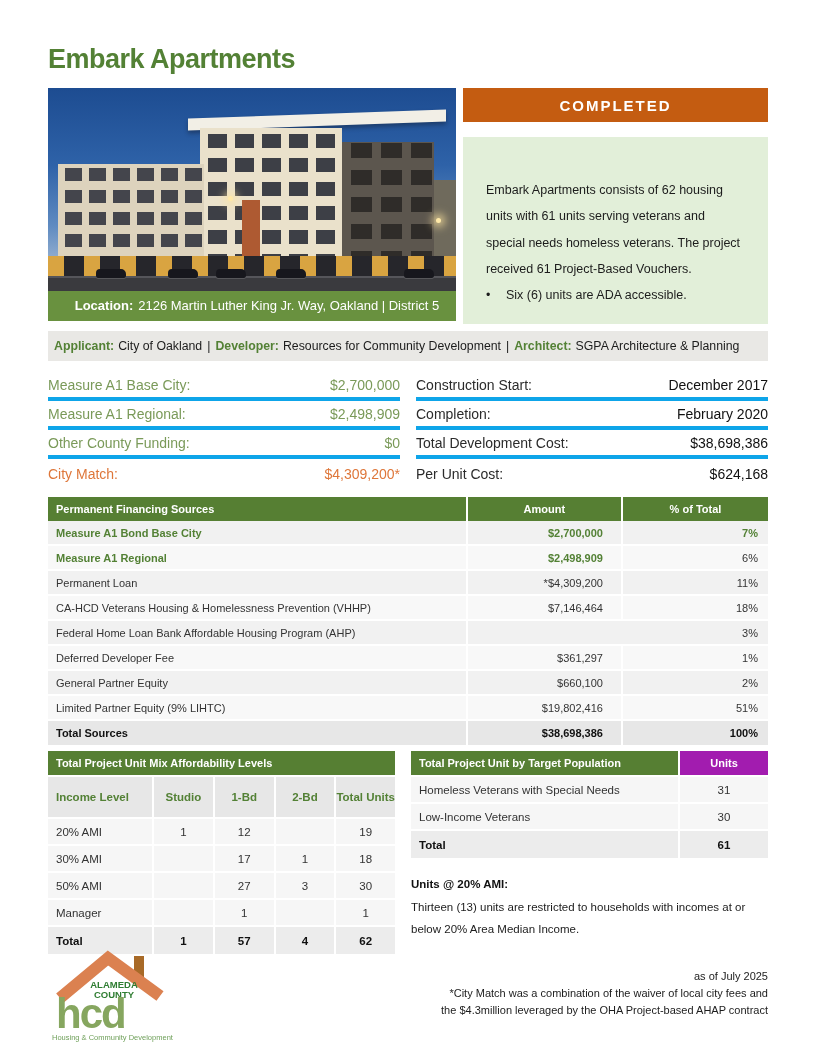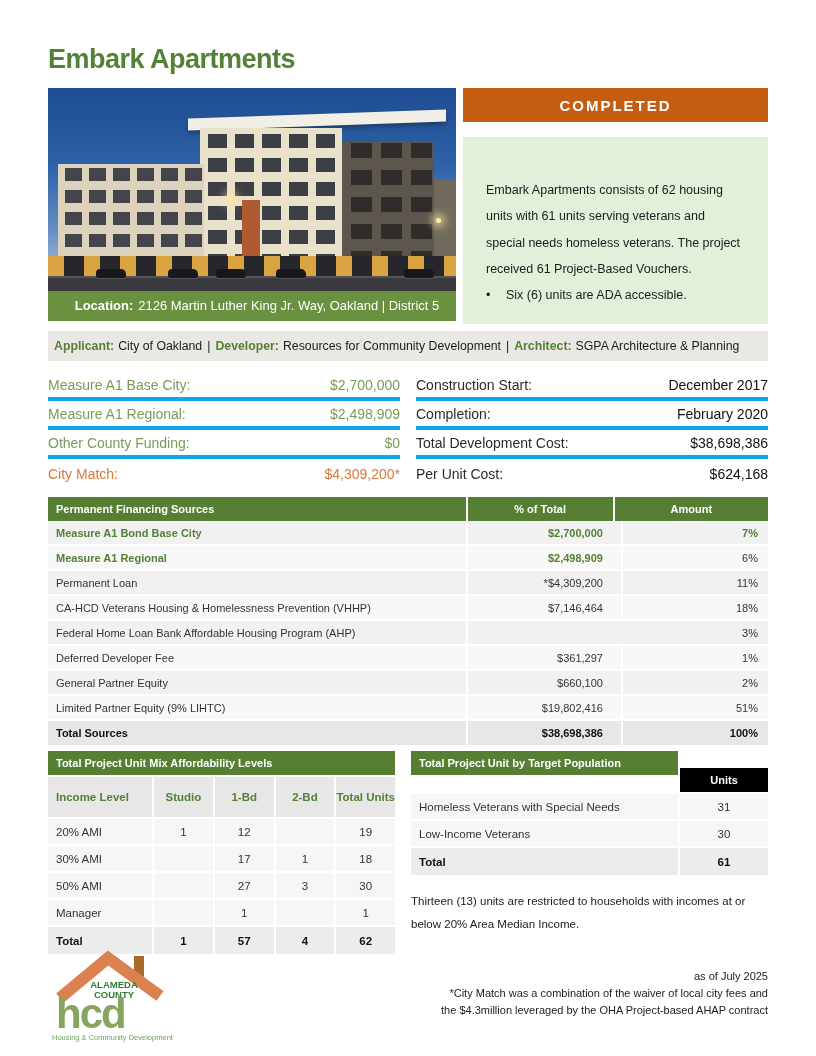--- a/index.html
+++ b/index.html
@@ -91,22 +91,22 @@
   .mc { font-size:11.5px; background:#f6f6f6; display:flex; align-items:center; justify-content:center; color:#333; }
   .mc1 { flex:0 0 30%; justify-content:flex-start; padding-left:8px; }
   .mcn { flex:1; }
   .mix-head .mc { background:#e7e7e7; color:#538135; font-weight:bold; height:40px; text-align:center; line-height:1.3; }
   .mix-body .mc { height:25px; }
   .mix-row.total .mc { background:#ececec; color:#111; font-weight:bold; height:27px; }
 
   .pop { width:357px; }
   .pop-title { display:flex; gap:2px; }
   .pop-title .t1 { flex:1; }
-  .pop-title .t2 { flex:0 0 88px; background:#000000; color:#fff; font-weight:bold; font-size:11px;
-    height:24px; display:flex; align-items:center; justify-content:center;margin-top:17px; }
+  .pop-title .t2 { flex:0 0 88px; background:#a21caf; color:#fff; font-weight:bold; font-size:11px;
+    height:24px; display:flex; align-items:center; justify-content:center; }
   .pop-row { display:flex; gap:2px; margin-top:2px; }
   .pc1 { flex:1; background:#f6f6f6; font-size:11.5px; color:#333; height:25px; display:flex; align-items:center; padding-left:8px; }
   .pc2 { flex:0 0 88px; background:#f6f6f6; font-size:11.5px; color:#333; height:25px; display:flex; align-items:center; justify-content:center; }
   .pop-row.total .pc1, .pop-row.total .pc2 { background:#ececec; color:#111; font-weight:bold; height:27px; }
 
   .ami-note { margin-top:15px; width:352px; font-size:11.5px; color:#1c1c1c; line-height:1.95; }
   .ami-note .ami-head { font-weight:bold; color:#111; }
 
   
   .footer { position:absolute; top:946px; left:48px; right:48px; display:flex; justify-content:space-between; align-items:flex-start; }
@@ -203,22 +203,22 @@
         <div class="sum-row">
           <span class="s-lbl">Per Unit Cost:</span>
           <span class="s-val">$624,168</span>
         </div>
       </div>
     </div>
 
     <div class="fin-table">
       <div class="fin-row fin-head">
         <div class="fc fc1">Permanent Financing Sources</div>
+        <div class="fc fc2">Amount</div>
         <div class="fc fc3">% of Total</div>
-        <div class="fc fc2">Amount</div>
       </div>
       <div class="fin-body">
         <div class="fin-row green alt">
           <div class="fc fc1">Measure A1 Bond Base City</div>
           <div class="fc fc2">$2,700,000</div>
           <div class="fc fc3">7%</div>
         </div>
         <div class="fin-row green">
           <div class="fc fc1">Measure A1 Regional</div>
           <div class="fc fc2">$2,498,909</div>
@@ -324,20 +324,21 @@
           <div class="pop-row">
             <div class="pc1">Low-Income Veterans</div>
             <div class="pc2">30</div>
           </div>
           <div class="pop-row total">
             <div class="pc1">Total</div>
             <div class="pc2">61</div>
           </div>
         </div>
         <div class="ami-note">
+          <div class="ami-head">Units @ 20% AMI:</div>
           <div>Thirteen (13) units are restricted to households with incomes at or below 20% Area Median Income.</div>
         </div>
       </div>
 
     </div>
   </div>
 
   <div class="footer">
     <svg width="150" height="96" viewBox="0 0 150 96">
       <rect x="86" y="10" width="10" height="24" fill="#a86a28"></rect>

